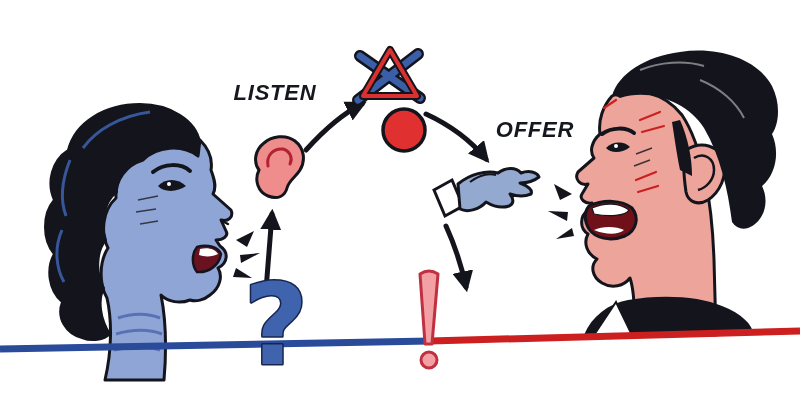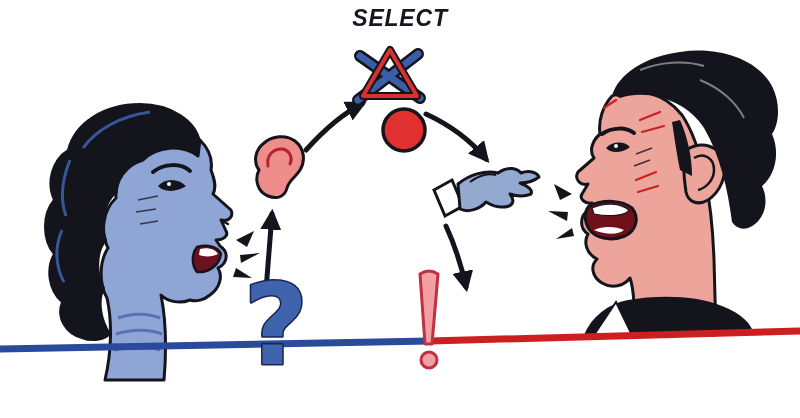--- a/index.html
+++ b/index.html
@@ -173,15 +173,16 @@
       <polygon points="240,255 260,253 241,263"></polygon>
       <polygon points="236,268 252,278 233,277"></polygon>
     </g>
     <g fill="#14141c">
       <polygon points="572,194 554,184 560,200"></polygon>
       <polygon points="568,212 548,211 567,221"></polygon>
       <polygon points="572,228 556,239 574,236"></polygon>
     </g>
   </svg>
 
-  <div class="label label-select">SELECT</div>
+  <div class="label label-listen">LISTEN</div>
+  <div class="label label-offer">OFFER</div>
 
 </div>
 
 </body></html>

